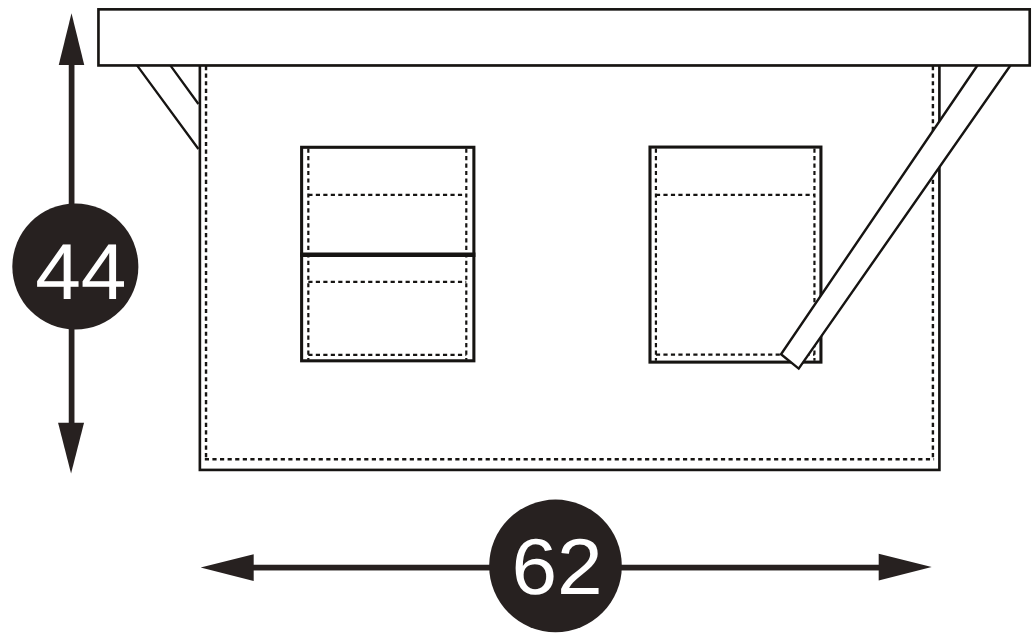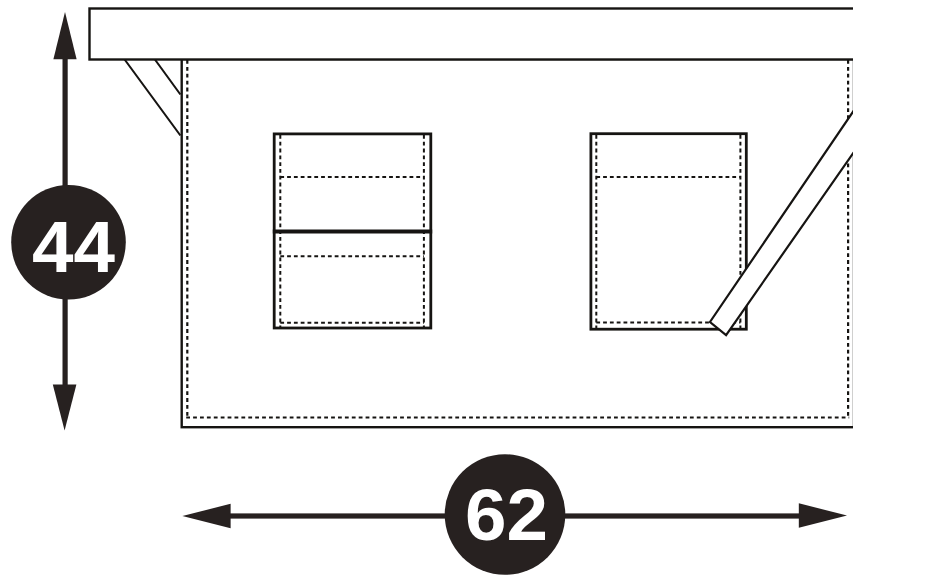--- a/index.html
+++ b/index.html
@@ -1,16 +1,16 @@
 <!DOCTYPE html>
 <html><head>
 <meta charset="utf-8">
 <style>
 html,body{margin:0;padding:0;background:#ffffff;}
-.wrap{position:relative;width:853px;height:581px;overflow:hidden;font-family:"Liberation Sans",sans-serif;font-weight:bold;}
+.wrap{position:relative;width:940px;height:581px;overflow:hidden;font-family:"Liberation Sans",sans-serif;}
 </style>
 </head>
 <body>
 <div class="wrap">
 <svg width="940" height="581" viewBox="0 0 940 581" xmlns="http://www.w3.org/2000/svg">
 
 <rect x="181.7" y="59" width="672.3" height="368.2" fill="#ffffff" stroke="#161412" stroke-width="2.4"></rect>
 
 <path d="M187.3 60 V417.5 M848.1 60 V417.5 M186.2 417.5 H849.2" fill="none" stroke="#161412" stroke-width="2.2" stroke-dasharray="3.8 3.1"></path>
 

